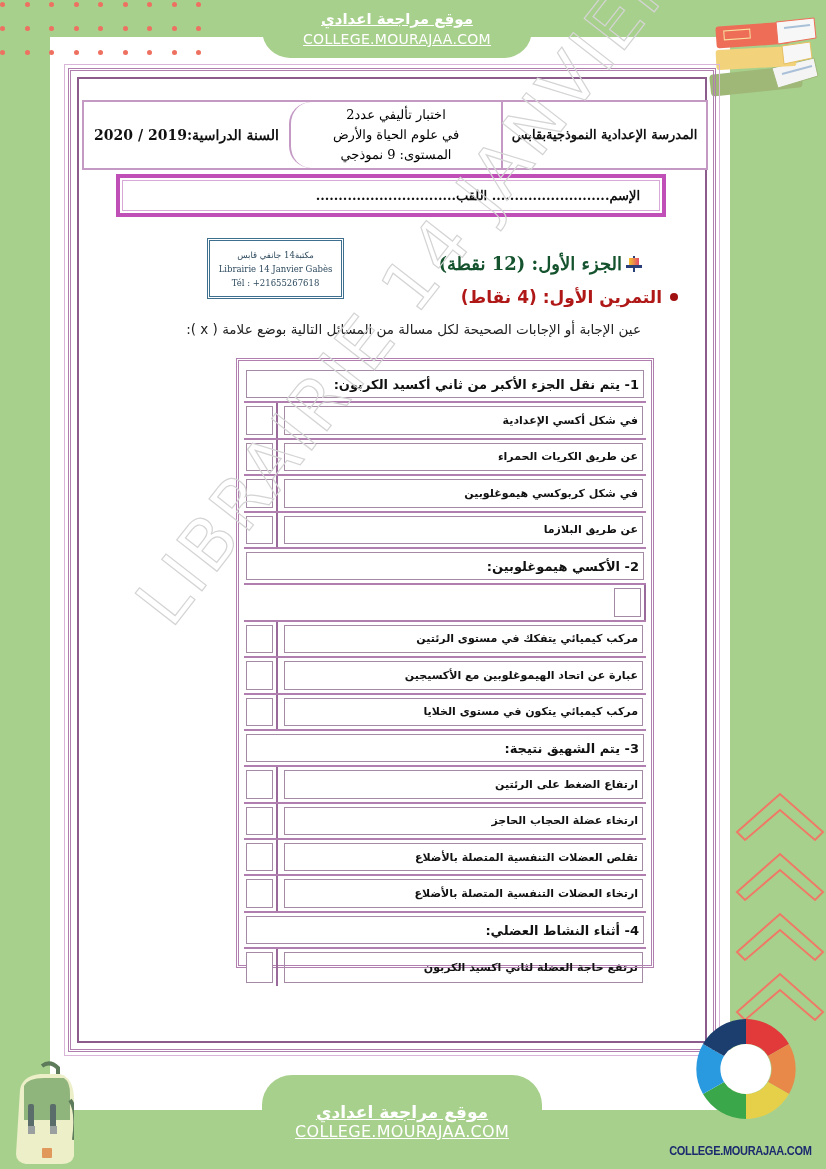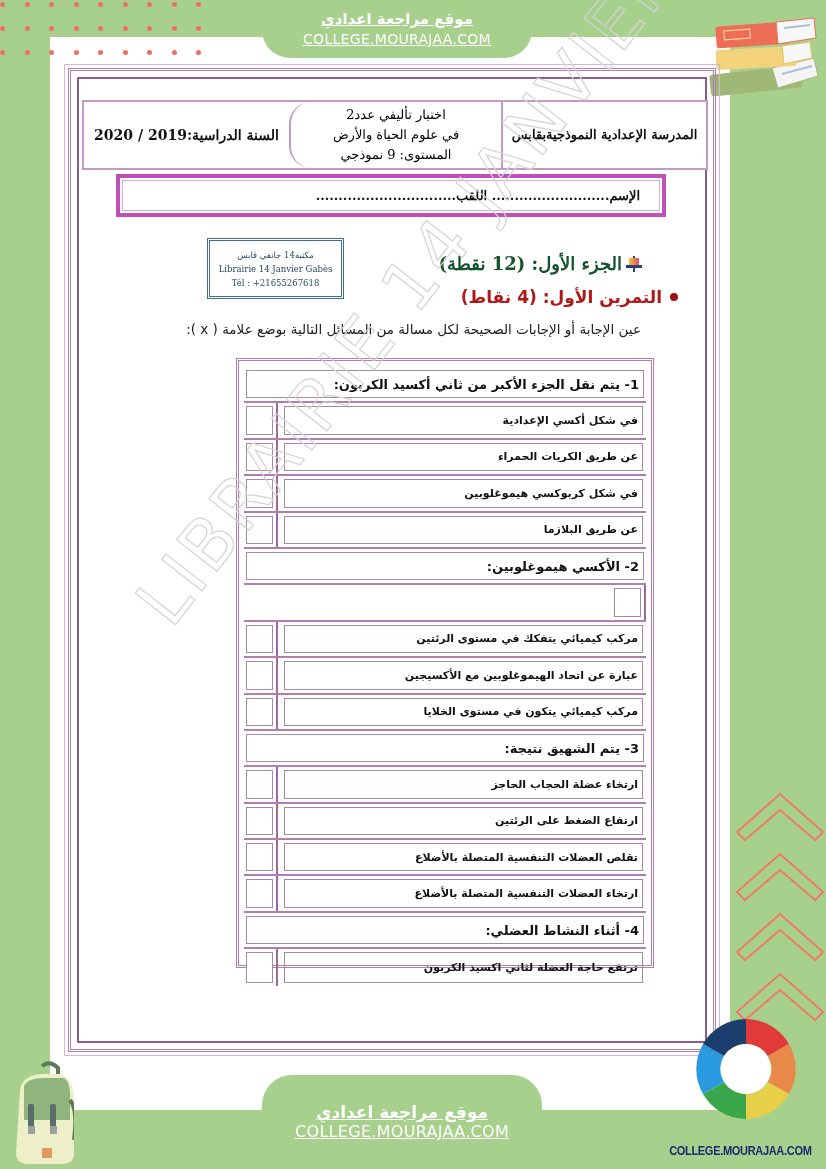--- a/index.html
+++ b/index.html
@@ -264,26 +264,26 @@
     </div>
     <div class="row a-row">
       <div class="a-text">مركب كيميائي يتكون في مستوى الخلايا</div>
       <div class="sep"></div>
       <div class="box"></div>
     </div>
     <div class="row q-row">
       <div class="q-text">3- يتم الشهيق نتيجة:</div>
     </div>
     <div class="row a-row">
+      <div class="a-text">ارتفاع الضغط على الرئتين</div>
+      <div class="sep"></div>
+      <div class="box"></div>
+    </div>
+    <div class="row a-row">
       <div class="a-text">ارتخاء عضلة الحجاب الحاجز</div>
-      <div class="sep"></div>
-      <div class="box"></div>
-    </div>
-    <div class="row a-row">
-      <div class="a-text">ارتفاع الضغط على الرئتين</div>
       <div class="sep"></div>
       <div class="box"></div>
     </div>
     <div class="row a-row">
       <div class="a-text">تقلص العضلات التنفسية المتصلة بالأضلاع</div>
       <div class="sep"></div>
       <div class="box"></div>
     </div>
     <div class="row a-row">
       <div class="a-text">ارتخاء العضلات التنفسية المتصلة بالأضلاع</div>

